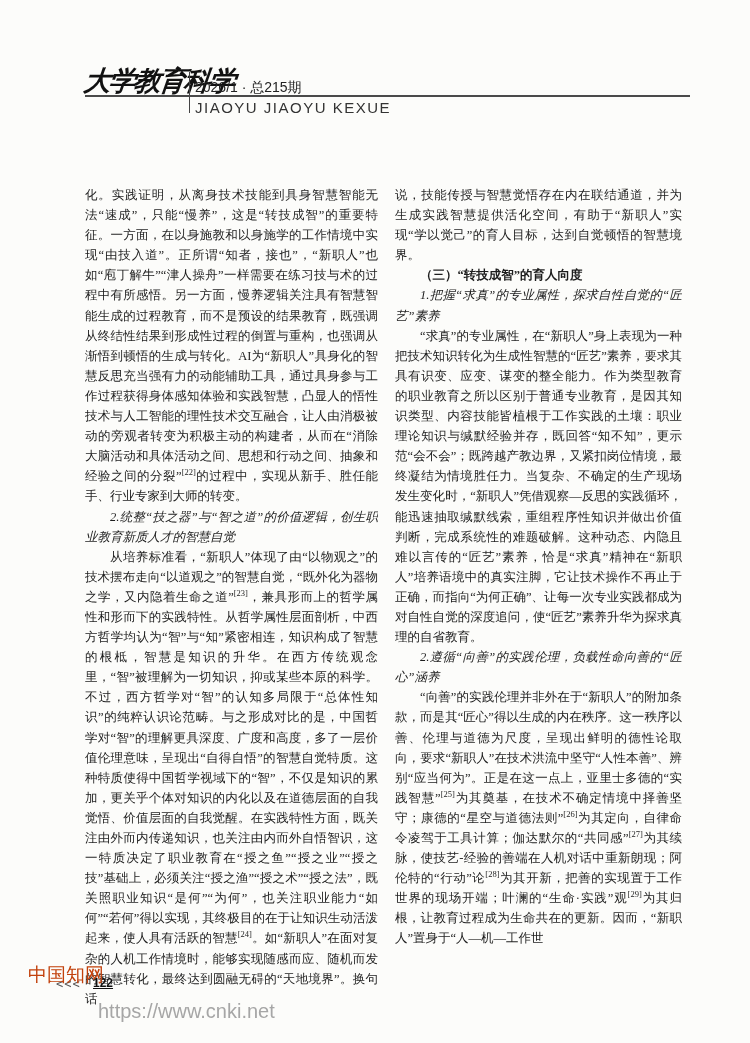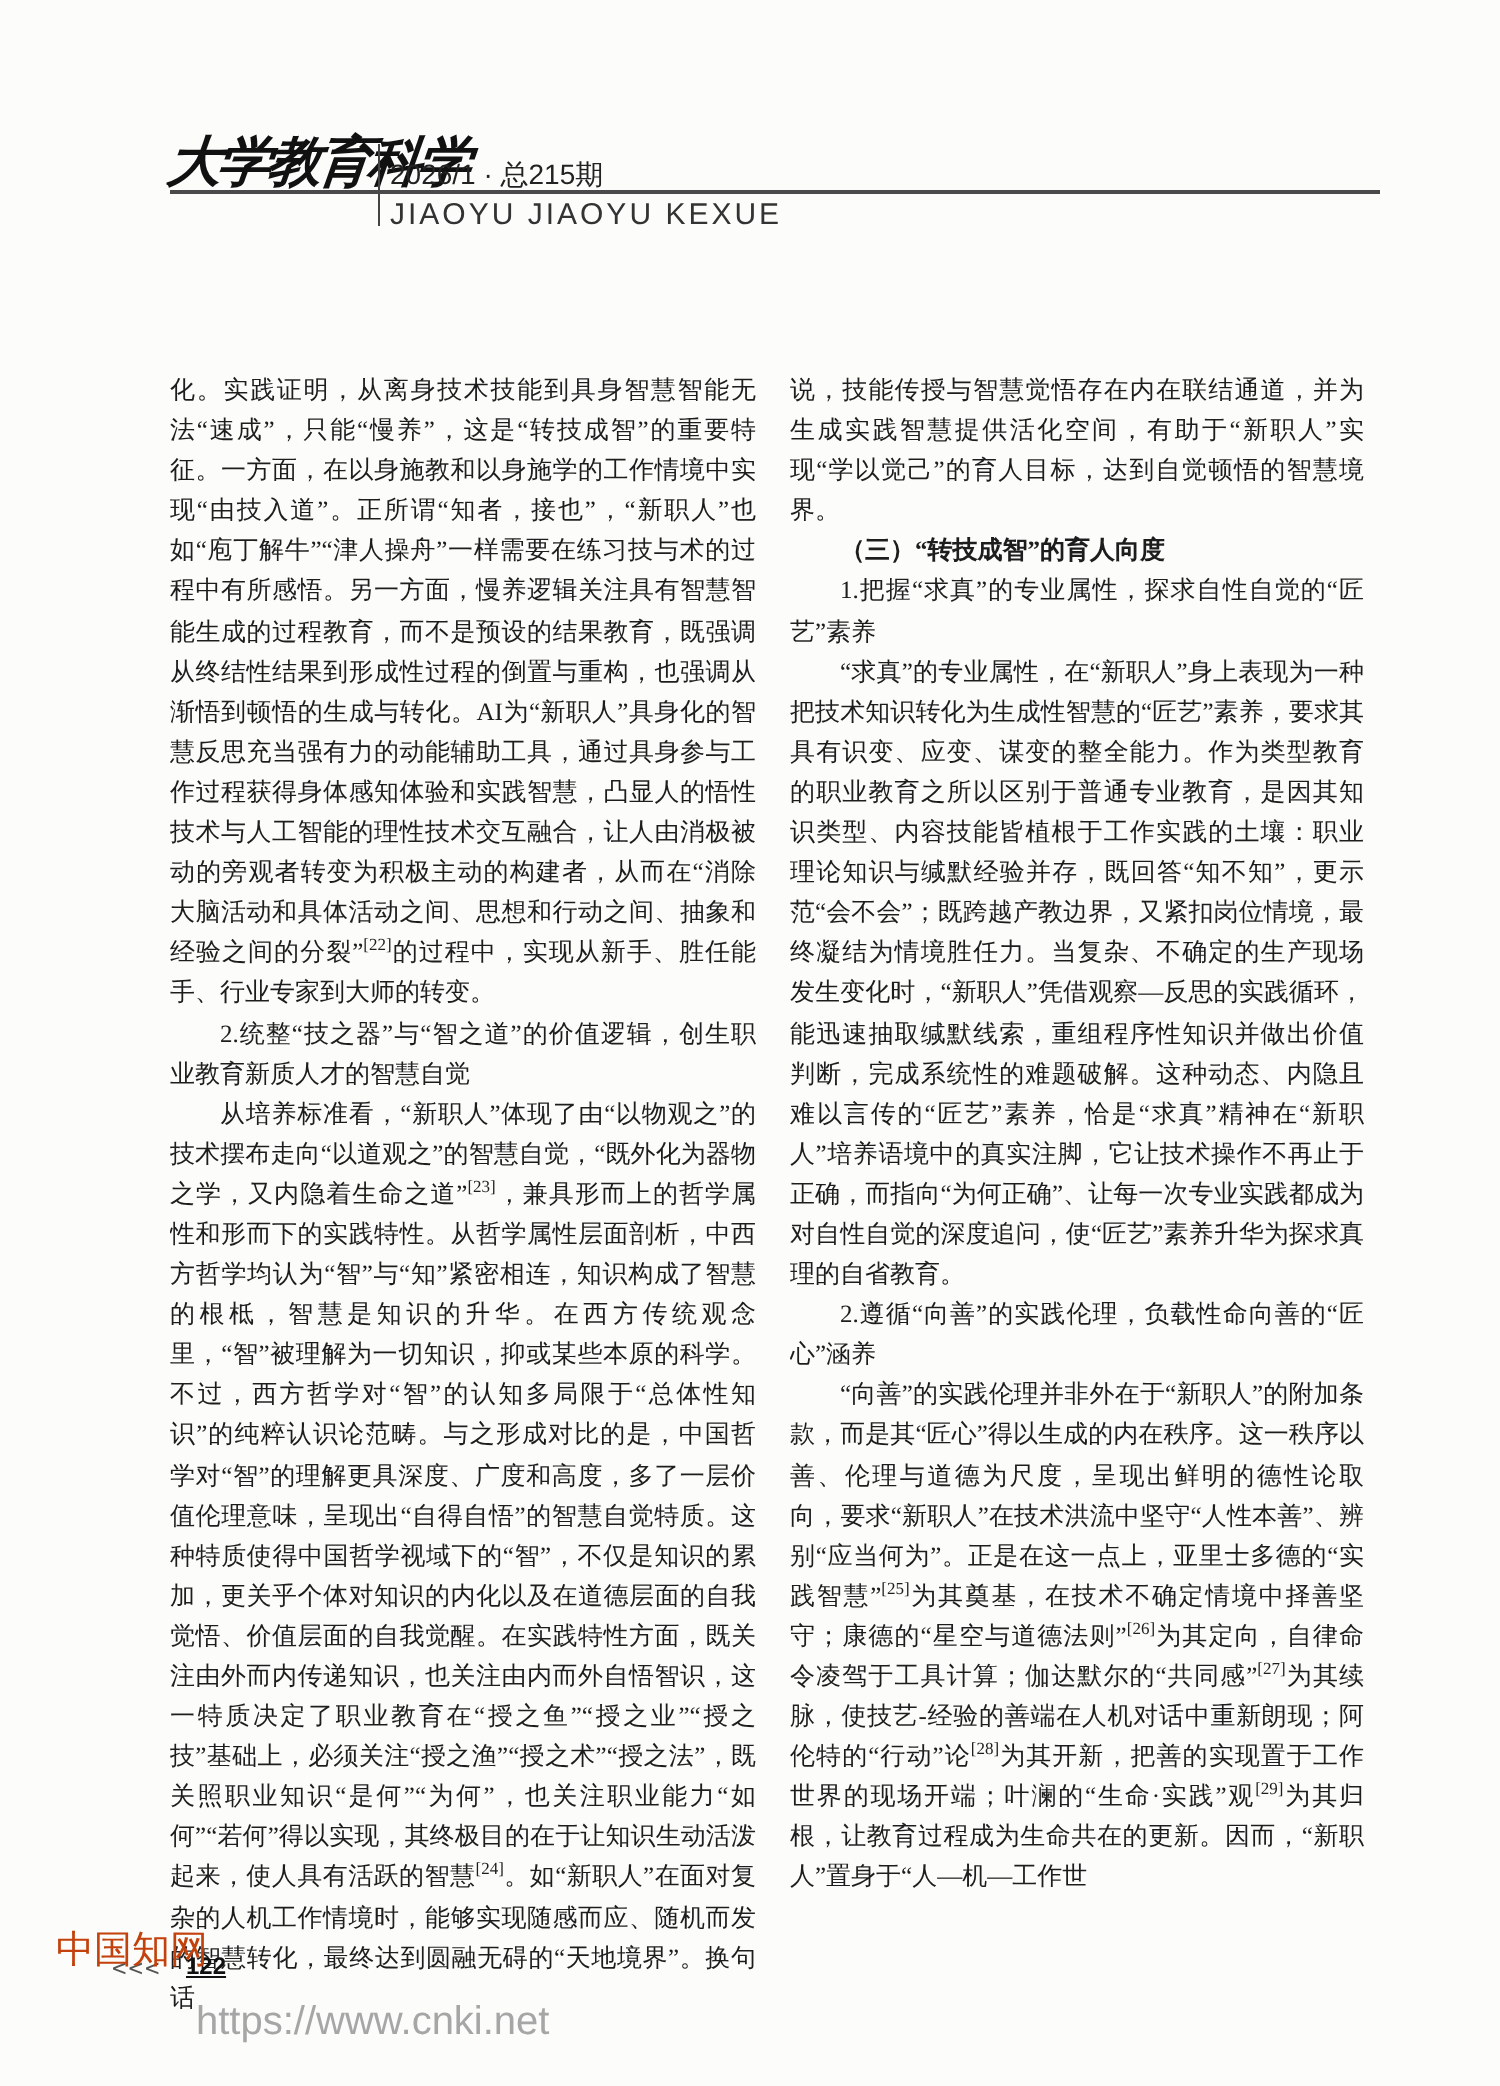--- a/index.html
+++ b/index.html
@@ -35,21 +35,21 @@
   .col{
     position:absolute;top:144px;height:838px;overflow:hidden;
     font-size:12.5px;line-height:20.1px;
     text-align:justify;
     margin-top:41px;
   }
   .col-left{left:85px;width:293px;}
   .col-right{left:395px;width:287px;}
   .col p{margin:0;padding:0;}
   .col p.indent{text-indent:2em;}
-  .col p.kai{}
+  .col p.kai{font-style:italic;}
   .col p.bold{font-weight:bold;}
   .col sup{font-size:8.5px;line-height:0;vertical-align:super;}
   
   .page-nav{
     position:absolute;left:56px;top:977px;
     font-size:12px;color:#555;letter-spacing:1px;
     font-family:"DejaVu Sans Mono",monospace;
   }
   .page-num{
     position:absolute;left:93px;top:976px;

